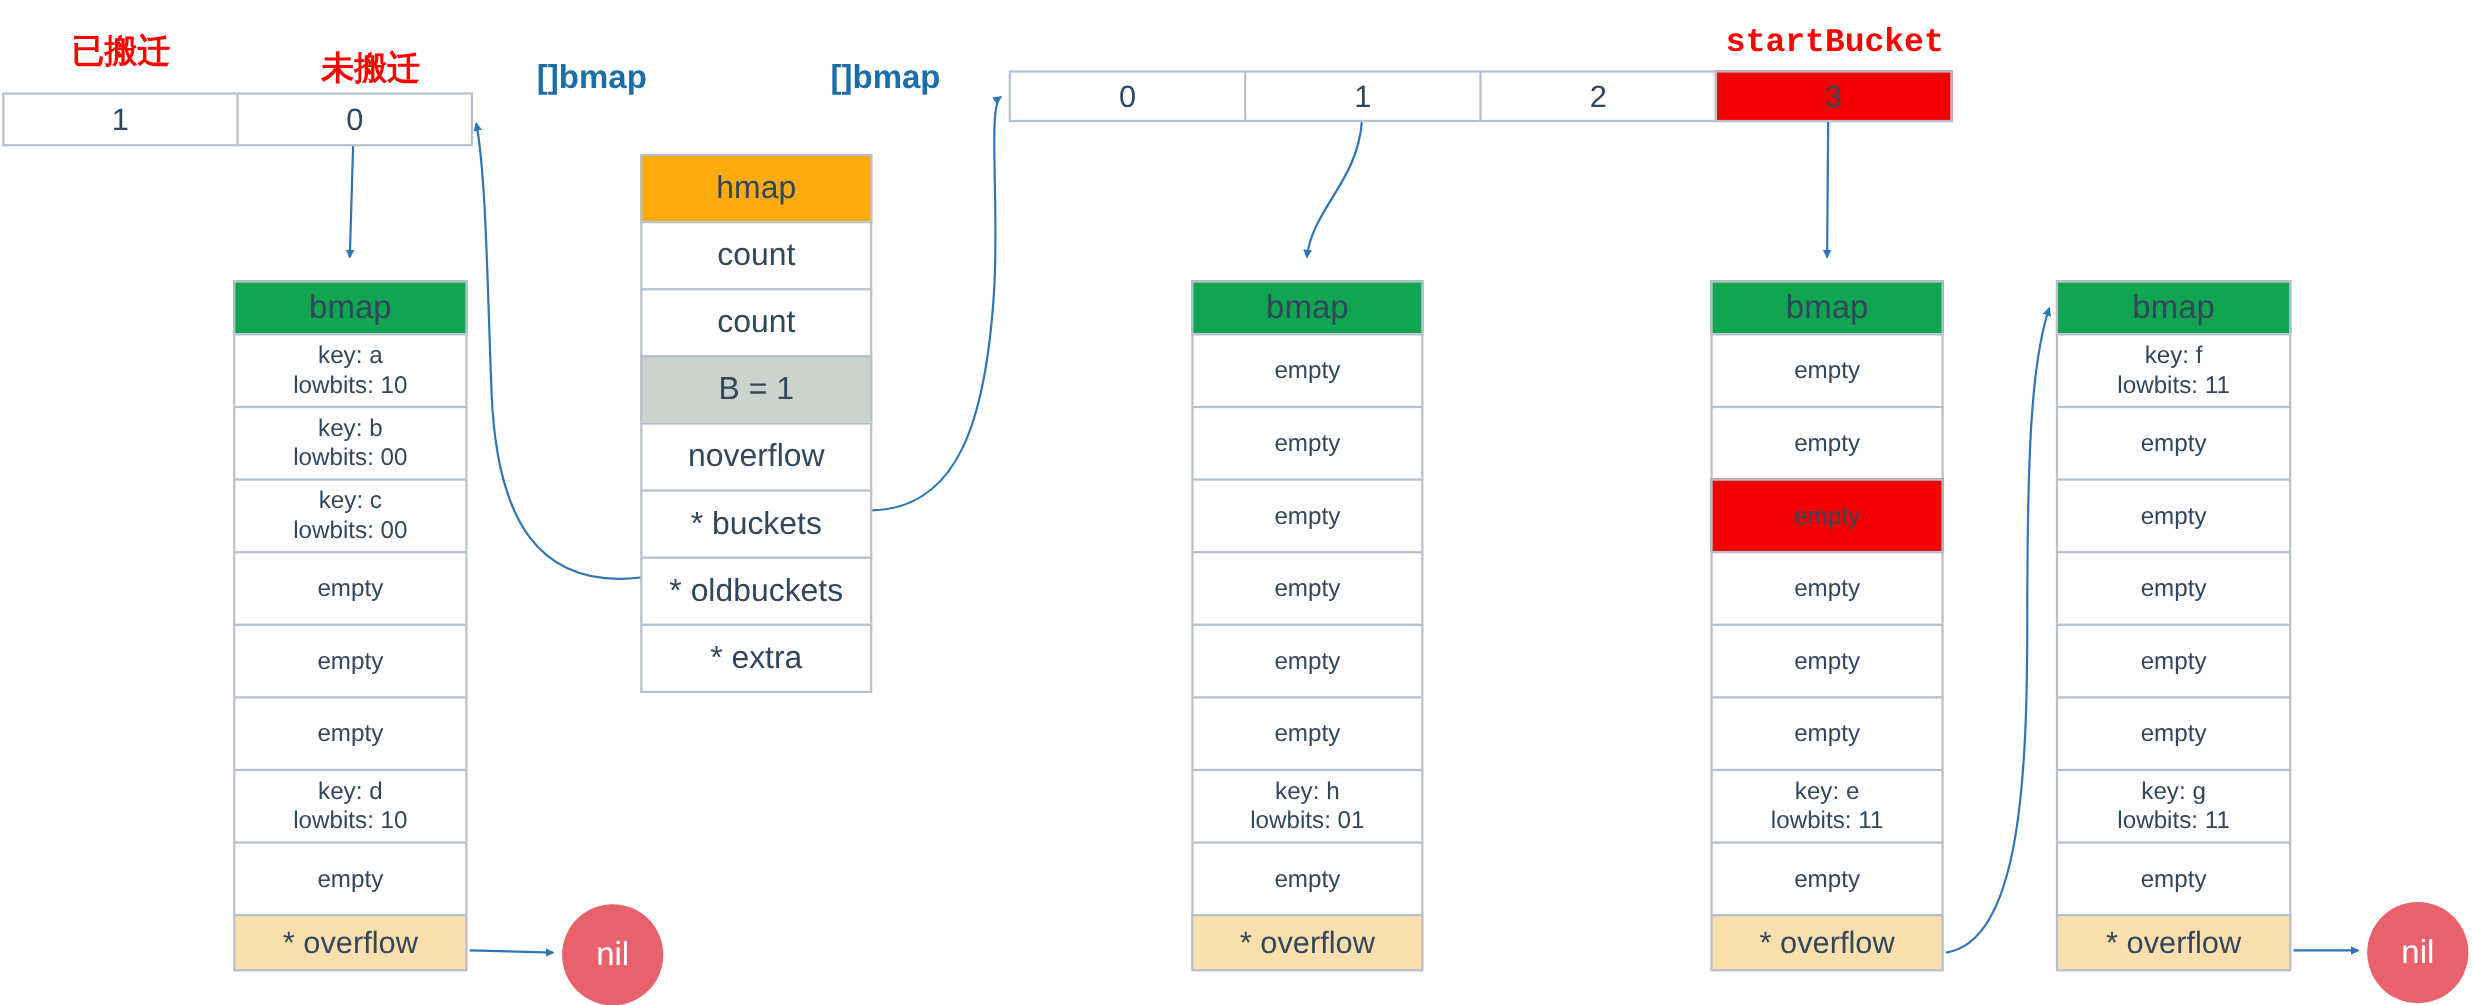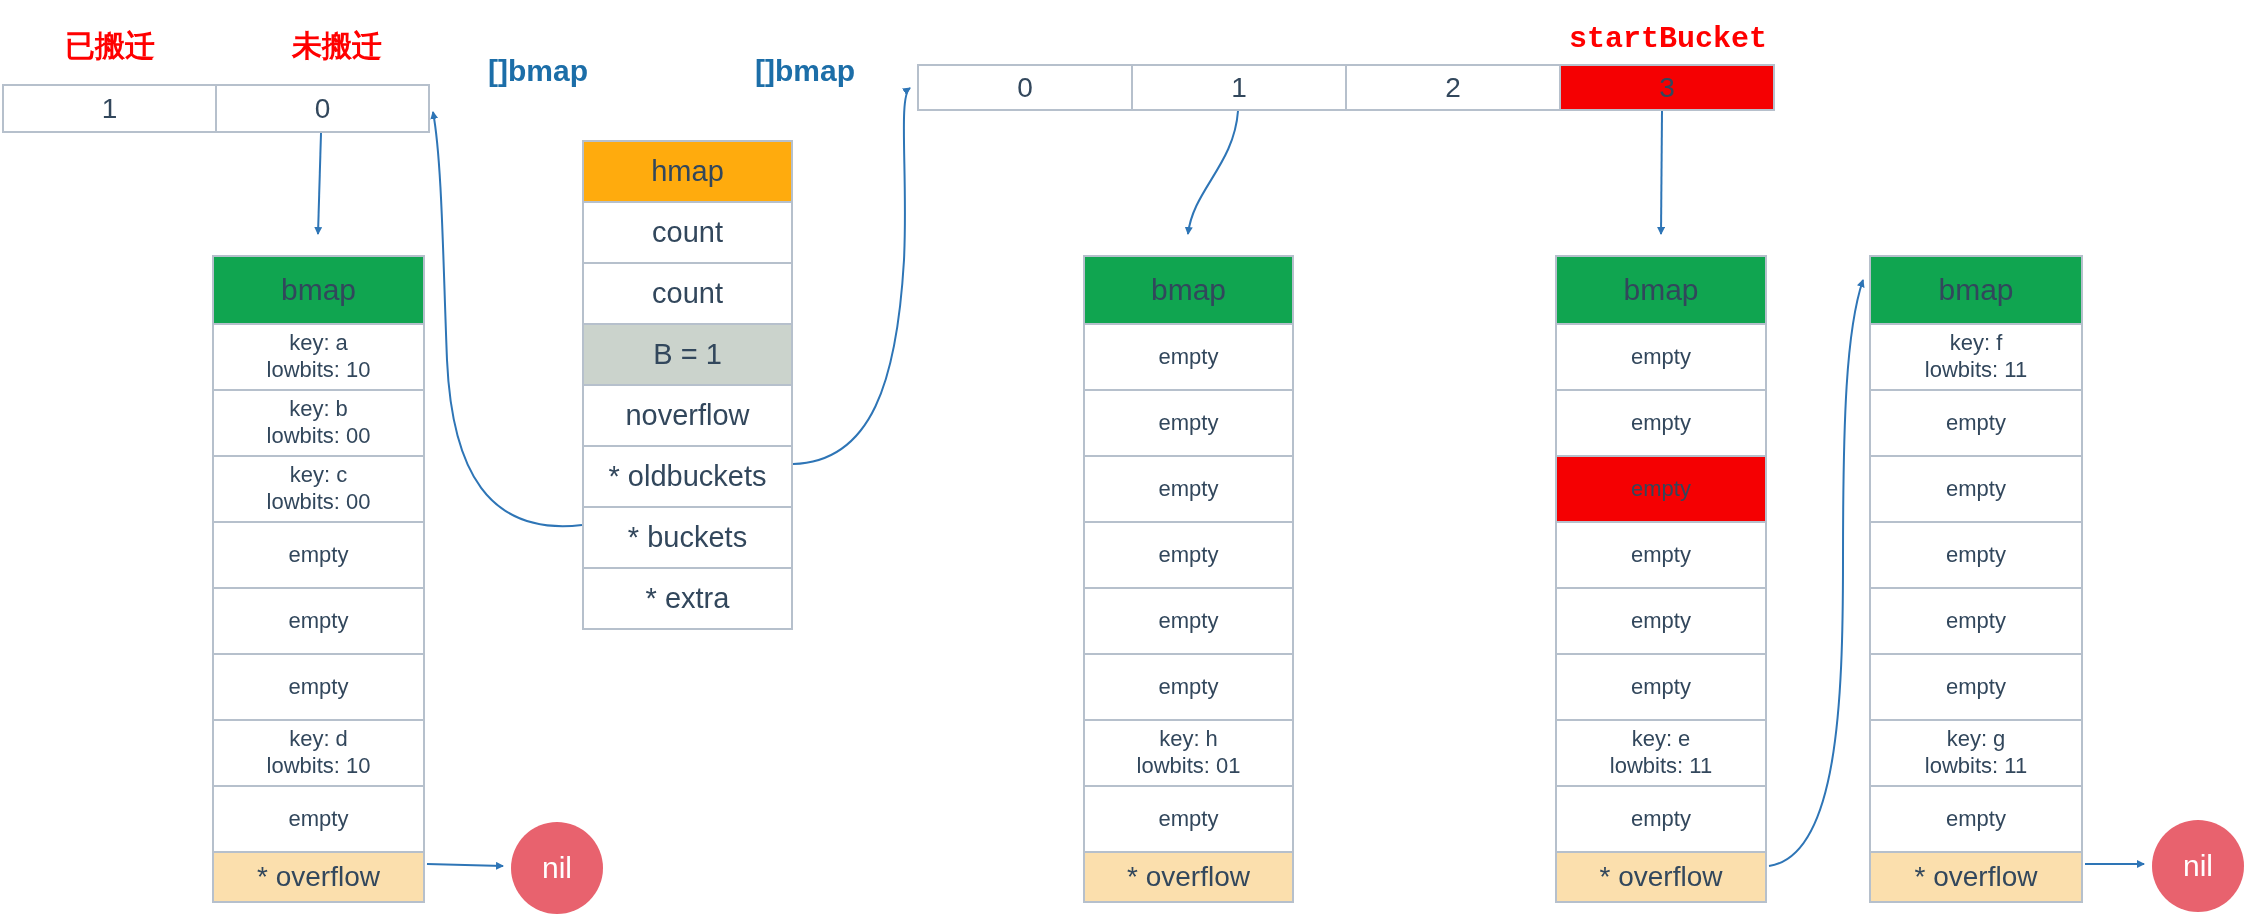--- a/index.html
+++ b/index.html
@@ -34,38 +34,38 @@
   .vbox{position:absolute;display:flex;flex-direction:column;}
   .vbox .row{border:2px solid var(--border);margin-top:-2px;background:#fff;
              display:flex;flex-direction:column;align-items:center;justify-content:center;
              text-align:center;line-height:1.22;}
   .vbox .row:first-child{margin-top:13px;}
 
   .hmap-box .row{height:63px;font-size:29px;}
   .hmap-box .row.orange{background:var(--hmap-orange);font-weight:400;}
   .hmap-box .row.gray{background:var(--b-row-gray);}
 
-  .bucket .hd{height:70px;font-size:30px;background:var(--header-green);}
+  .bucket .hd{height:50px;font-size:30px;background:var(--header-green);}
   .bucket .slot{height:68px;font-size:22px;}
   .bucket .slot.red{background:var(--highlight-red);}
   .bucket .ovf{height:52px;font-size:28px;background:var(--overflow-peach);}
 
   .nil{position:absolute;width:92px;height:92px;border-radius:50%;background:var(--nil-pink);
        display:flex;align-items:center;justify-content:center;color:#fff;font-size:30px;}
 
   svg.arrows{position:absolute;left:0;top:0;pointer-events:none;}
   svg.arrows path.a{stroke:var(--arrow-blue);stroke-width:2;fill:none;}
 </style>
 </head>
 <body>
 
 <div class="canvas">
 
   <div class="lbl red" style="left:10px;top:26px;width:200px">已搬迁</div>
-  <div class="lbl red" style="left:237px;top:26px;width:200px">未搬迁</div>
+  <div class="lbl red" style="left:237px;top:42px;width:200px">未搬迁</div>
 
   <div class="lbl blue" style="left:438px;top:54px;width:200px">[]bmap</div>
   <div class="lbl blue" style="left:705px;top:54px;width:200px">[]bmap</div>
 
   <div class="lbl red" style="left:1568px;top:22px;width:200px">startBucket</div>
 
   <div class="hrow" style="left:2px;top:84px;height:49px">
     <div class="cell" style="width:215px">1</div>
     <div class="cell" style="width:215px">0</div>
   </div>
@@ -76,22 +76,22 @@
     <div class="cell" style="width:216px">2</div>
     <div class="cell red" style="width:216px">3</div>
   </div>
 
   <div class="vbox hmap-box" style="left:582px;top:127px;width:211px">
     <div class="row orange">hmap</div>
     <div class="row">count</div>
     <div class="row">count</div>
     <div class="row gray">B = 1</div>
     <div class="row">noverflow</div>
+    <div class="row">* buckets</div>
     <div class="row">* oldbuckets</div>
-    <div class="row">* buckets</div>
     <div class="row">* extra</div>
   </div>
 
   <div class="vbox bucket" style="left:212px;top:242px;width:213px">
     <div class="row hd">bmap</div>
     <div class="row slot">
       <span>key: a</span>
         <span>lowbits: 10</span>
       </div>
     <div class="row slot">

